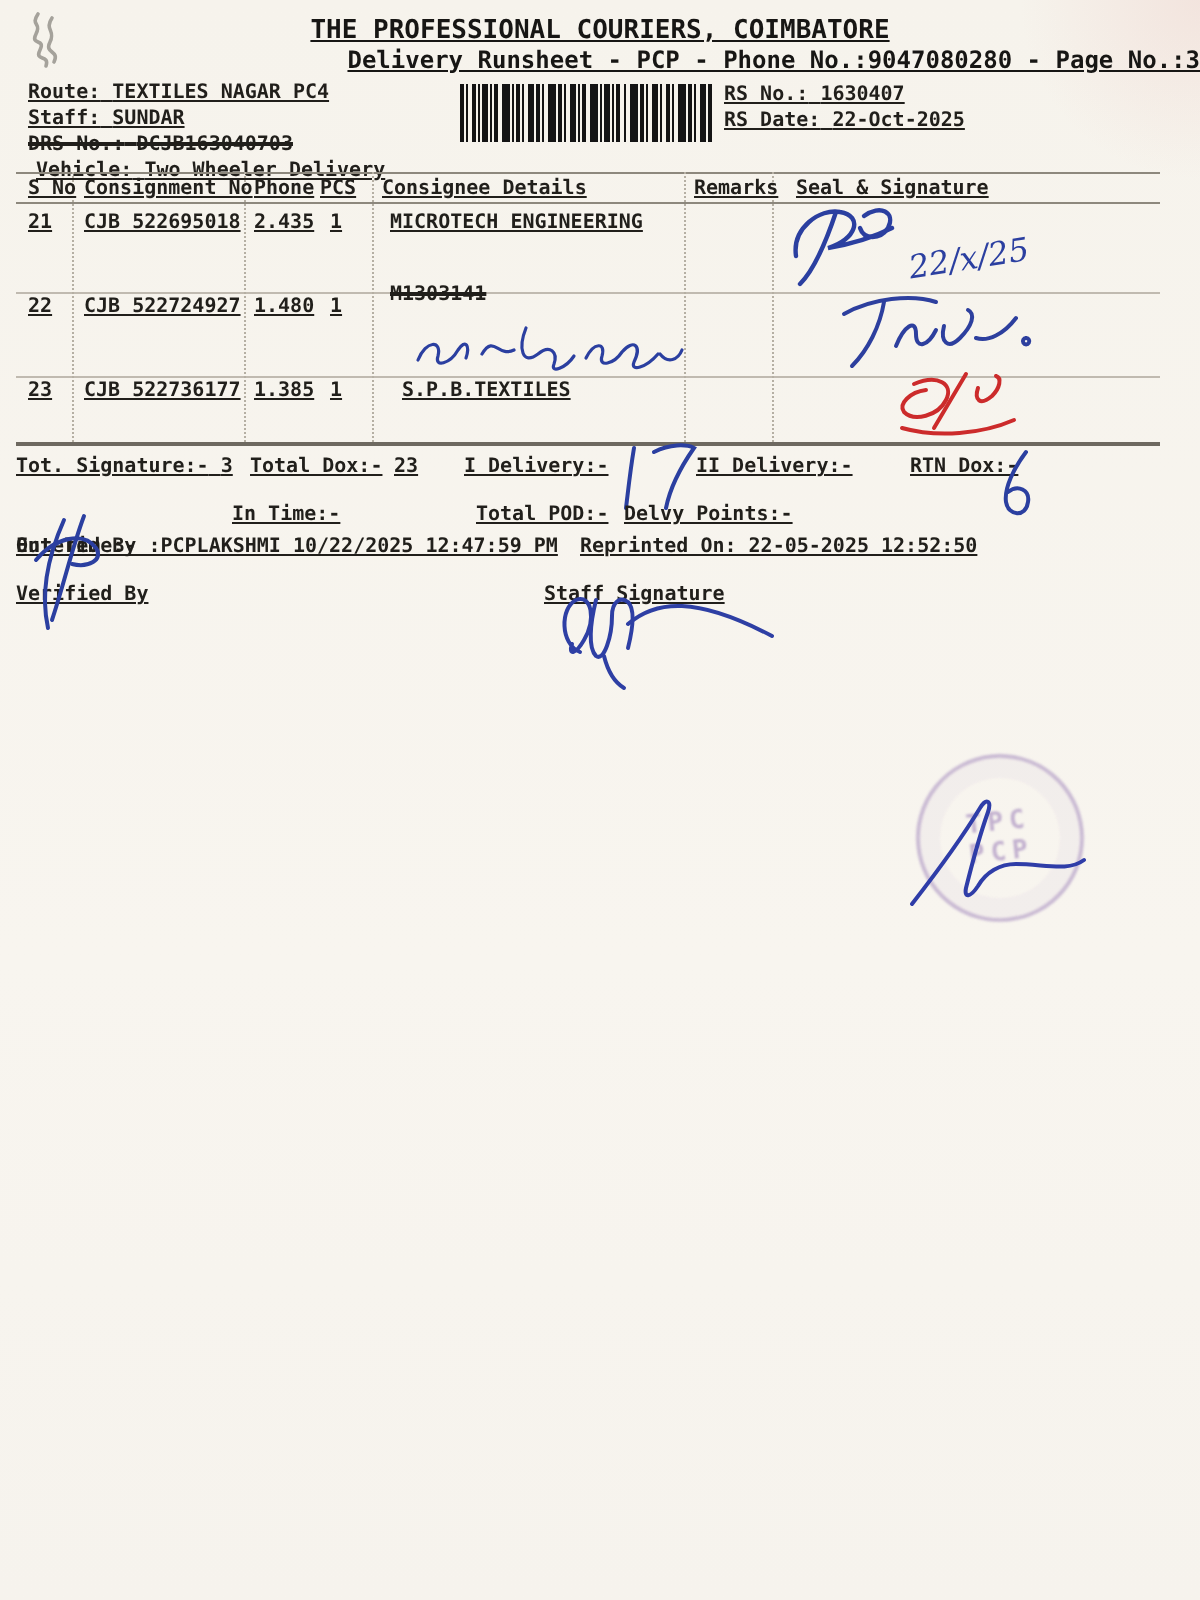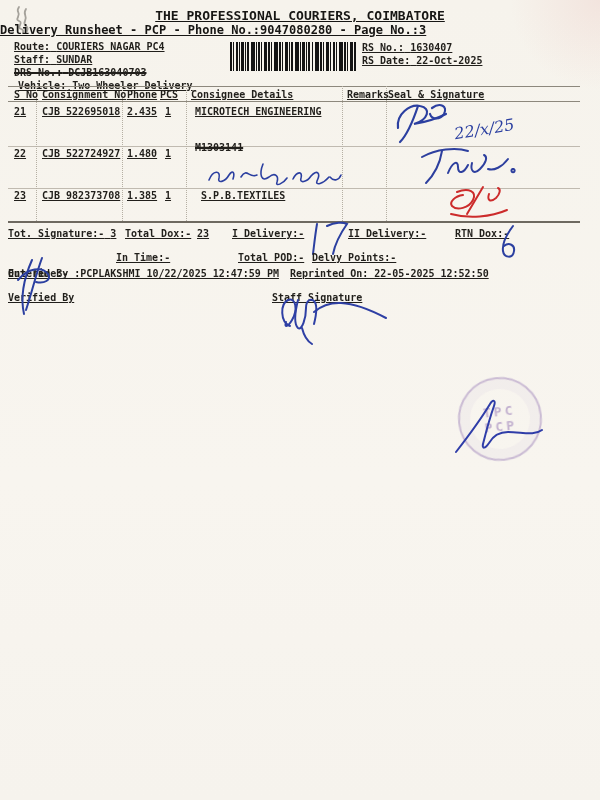--- a/index.html
+++ b/index.html
@@ -13,21 +13,21 @@
     background:
       radial-gradient(circle at 100% 0%, rgba(233,190,185,.28), rgba(233,190,185,0) 9%),
       linear-gradient(180deg,#f6f3ec 0%,#f8f5ef 60%,#f6f3ed 100%);
   }
   .t{
     position:absolute;white-space:pre;
     font:bold 10px "DejaVu Sans Mono",monospace;
     color:#211f1b;letter-spacing:0;text-decoration:underline;
   }
   .title{left:0;width:600px;text-align:center;font-size:13px;color:#171614;}
-  .subtitle{left:0;width:600px;text-align:left;font-size:12px;color:#171614;}
+  .subtitle{left:0;width:600px;text-align:right;font-size:12px;color:#171614;}
   .strike{text-decoration:line-through;text-decoration-thickness:1.5px;}
   .hline{position:absolute;background:#8d887d;height:1px;}
   .hline.light{background:#c0bab0;}
   .hline.heavy{background:#6e6960;height:2px;}
   .vline{position:absolute;width:0;border-left:1px dotted #b5afa3;}
   .sig{position:absolute;}
   .sig svg{display:block;overflow:visible;}
   .stamp{
     position:absolute;left:458px;top:377px;width:80px;height:80px;
     border:2.5px solid rgba(128,94,168,.38);border-radius:50%;
@@ -49,21 +49,21 @@
 <div class="sig" style="left:10px;top:2px">
   <svg width="26" height="34" viewBox="0 0 26 34" fill="none" stroke="#918e87" stroke-width="1.8" stroke-linecap="round" opacity="0.8">
     <path d="M9,5 C5,11 11,9 8,15 C5,21 13,17 10,23 C7,29 15,25 13,31"></path>
     <path d="M16,7 C12,13 18,13 15,19 C12,25 20,23 17,29"></path>
   </svg>
 </div>
 
 <div class="t title" style="top:8px">THE PROFESSIONAL COURIERS, COIMBATORE</div>
 <div class="t subtitle" style="top:23px">Delivery Runsheet - PCP - Phone No.:9047080280 - Page No.:3</div>
 
-<div class="t" style="left:14px;top:41px"><span>Route:</span> <span>COURIERS NAGAR PC4</span></div>
+<div class="t" style="left:14px;top:41px"><span>Route:</span> <span>TEXTILES NAGAR PC4</span></div>
 <div class="t" style="left:14px;top:54px"><span>Staff:</span> <span>SUNDAR</span></div>
 <div class="t strike" style="left:14px;top:67px"><span>DRS No.:</span> <span>DCJB163040703</span></div>
 <div class="t" style="left:18px;top:80px"><span>Vehicle:</span> <span>Two Wheeler Delivery</span></div>
 
 <div class="sig" style="left:230px;top:42px">
   <svg width="127" height="29" viewBox="0 0 127 29" fill="#141414">
     <rect x="0" y="0" width="2" height="29"></rect>
       <rect x="3" y="0" width="1" height="29"></rect>
       <rect x="6" y="0" width="2" height="29"></rect>
       <rect x="9" y="0" width="1" height="29"></rect>
@@ -116,41 +116,41 @@
 <div class="vline" style="left:186px;top:86px;height:135px"></div>
 <div class="vline" style="left:342px;top:86px;height:135px"></div>
 <div class="vline" style="left:386px;top:86px;height:135px"></div>
 
 <div class="t" style="left:14px;top:89px">S No</div>
 <div class="t" style="left:42px;top:89px">Consignment No</div>
 <div class="t" style="left:127px;top:89px">Phone</div>
 <div class="t" style="left:160px;top:89px">PCS</div>
 <div class="t" style="left:191px;top:89px">Consignee Details</div>
 <div class="t" style="left:347px;top:89px">Remarks</div>
-<div class="t" style="left:388px;top:89px">Seal &amp; Signature</div>
+<div class="t" style="left:398px;top:89px">Seal &amp; Signature</div>
 
 <div>
   <div class="t" style="left:14px;top:106px">21</div>
   <div class="t" style="left:42px;top:106px">CJB 522695018</div>
   <div class="t" style="left:127px;top:106px">2.435</div>
   <div class="t" style="left:165px;top:106px">1</div>
   <div class="t" style="left:195px;top:106px">MICROTECH ENGINEERING</div>
 </div>
 
 <div>
   <div class="t" style="left:14px;top:148px">22</div>
   <div class="t" style="left:42px;top:148px">CJB 522724927</div>
   <div class="t" style="left:127px;top:148px">1.480</div>
   <div class="t" style="left:165px;top:148px">1</div>
   <div class="t strike" style="left:195px;top:142px">M1303141</div>
 </div>
 
 <div>
   <div class="t" style="left:14px;top:190px">23</div>
-  <div class="t" style="left:42px;top:190px">CJB 982373708</div>
+  <div class="t" style="left:42px;top:190px">CJB 522736177</div>
   <div class="t" style="left:127px;top:190px">1.385</div>
   <div class="t" style="left:165px;top:190px">1</div>
   <div class="t" style="left:201px;top:190px">S.P.B.TEXTILES</div>
 </div>
 
 <div class="sig" style="left:388px;top:98px">
   <svg width="165" height="52" viewBox="0 0 165 52" fill="none" stroke="#2b3fa0" stroke-width="2.2" stroke-linecap="round">
     <path d="M10,30 C8,16 22,6 32,8 C44,10 40,22 26,26 C38,24 50,20 58,16"></path>
     <path d="M30,8 C26,20 20,36 12,44"></path>
     <path d="M44,10 C52,4 60,8 56,16 C52,22 44,22 42,16"></path>

